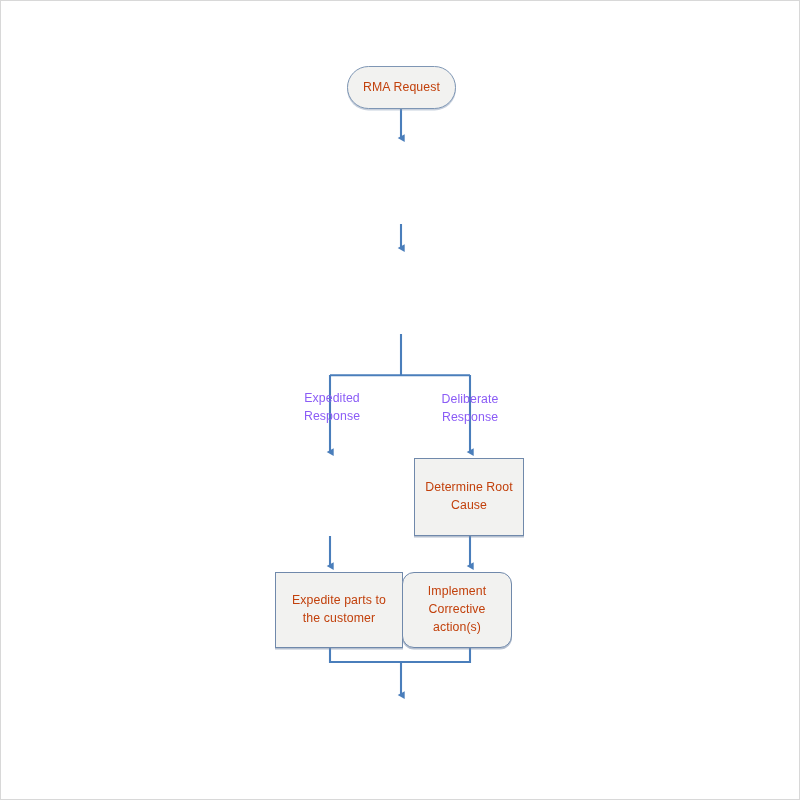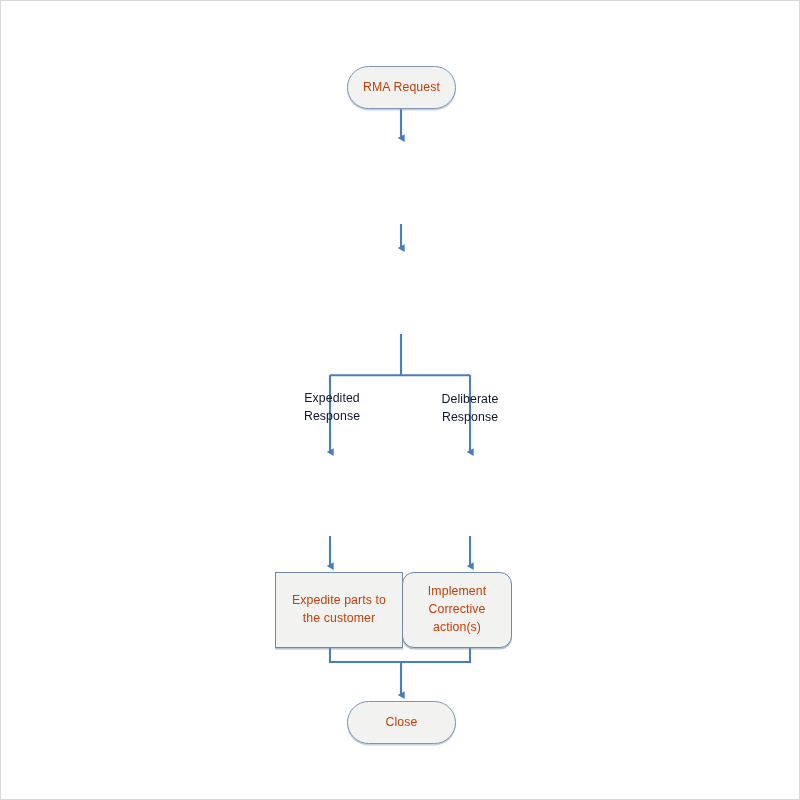--- a/index.html
+++ b/index.html
@@ -57,21 +57,21 @@
     box-shadow: 0 1.5px 0 0 rgba(130,150,180,.45);
   }
   .node .label {
     display: block;
     padding: 0 6px;
     white-space: pre-line;
   }
   .edge-label {
     position: absolute;
     text-align: center;
-    color: #0f172a;
+    color: #8b5cf6;
     font-size: 12.3px;
     line-height: 1.45;
     letter-spacing: .1px;
     white-space: pre-line;
   }
 </style>
 </head>
 <body>
 
 <div id="canvas">
@@ -109,34 +109,35 @@
     </g>
   </svg>
 
   <div class="node terminator" style="left:347px; top:66px; width:109px; height:43px;">
     <span class="label">RMA Request</span>
   </div>
 
 
 
 
+  <div class="node" style="left:414px; top:458px; width:110px; height:78px;">
+    <span class="label">Determine Root
+Cause</span>
+  </div>
 
   <div class="node" style="left:275px; top:572px; width:128px; height:76px;">
     <span class="label">Expedite parts to
 the customer</span>
   </div>
 
   <div class="node" style="left:402px; top:572px; width:110px; height:76px;border-radius:12px;">
     <span class="label">Implement
 Corrective action(s)</span>
   </div>
 
-  <div class="node terminator" style="left:347px; top:701px; width:109px; height:43px;">
-    <span class="label">Close</span>
-  </div>
 
   <div class="edge-label" style="left:277px; top:390px; width:110px;">Expedited
 Response</div>
 
   <div class="edge-label" style="left:415px; top:391px; width:110px;">Deliberate
 Response</div>
 
 </div>
 
 </body></html>

